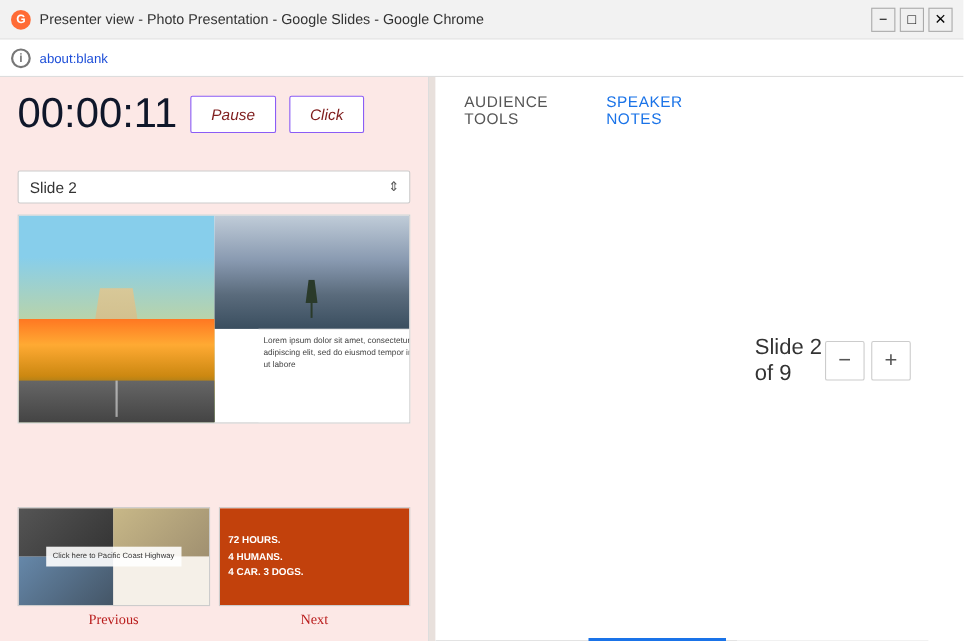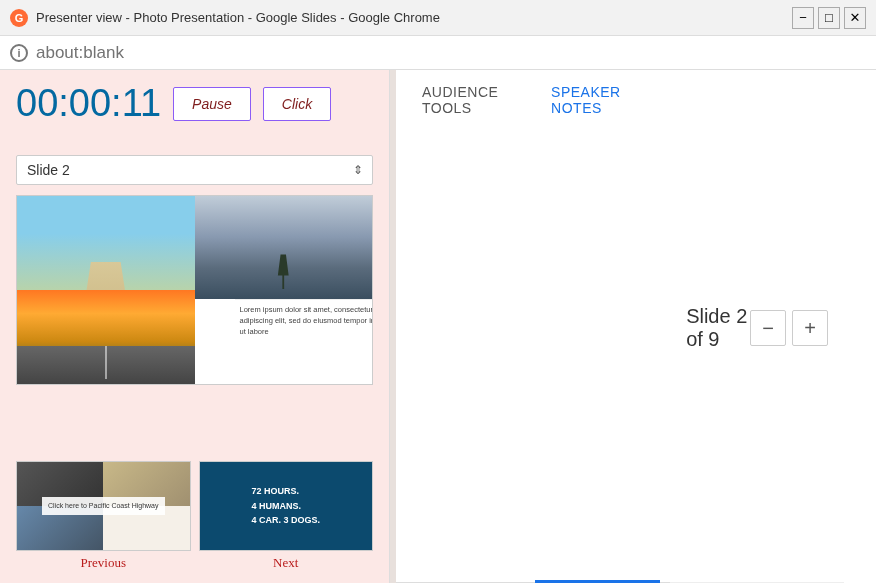--- a/index.html
+++ b/index.html
@@ -24,21 +24,21 @@
     .addressbar {
       height: 34px;
       background: #fff;
       border-bottom: 1px solid #ddd;
       display: flex;
       align-items: center;
       padding: 0 10px;
       gap: 8px;
     }
     .addressbar-info { width: 18px; height: 18px; border: 2px solid #777; border-radius: 50%; display: flex; align-items: center; justify-content: center; font-size: 11px; color: #777; font-weight: bold; }
-    .addressbar-url { font-size: 17px; color: #737373; }
+    .addressbar-url { font-size: 12px; color: #1d4ed8; }
 
     
     .main-content {
       display: flex;
       height: calc(583px - 70px);
     }
 
     
     .left-panel {
       width: 390px;
@@ -52,21 +52,21 @@
     .timer-row {
       display: flex;
       align-items: center;
       padding: 12px 16px;
       gap: 12px;
       background: #fce8e6;
     }
     .timer-display {
       font-size: 38px;
       font-weight: 300;
-      color: #0369a1;
+      color: #0f172a;
       min-width: 140px;
     }
     .timer-btn {
       padding: 8px 18px;
       border: 1px solid #8b5cf6;
       background: #fff;
       cursor: pointer;
       font-size: 14px;
       color: #7f1d1d;
       border-radius: 2px;
@@ -176,26 +176,25 @@
       background: rgba(255,255,255,0.9);
       padding: 4px 6px;
       font-size: 7px;
       color: #333;
       text-align: center;
       line-height: 1.5;
     }
 
     
     .thumb-next-bg {
-      background: #0c4a6e;
+      background: #c2410c;
       width: 100%;
       height: 100%;
       display: flex;
       align-items: center;
-      justify-content: center;
       padding: 8px;
     }
     .thumb-next-text {
       font-size: 9px;
       color: #fff;
       font-weight: bold;
       line-height: 1.6;
     }
 
     

